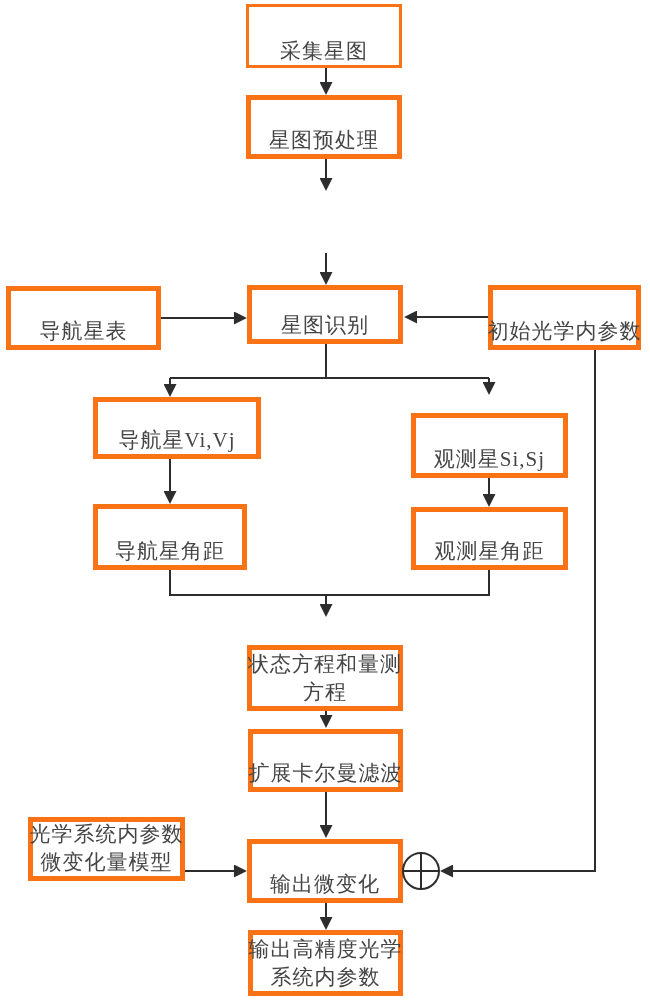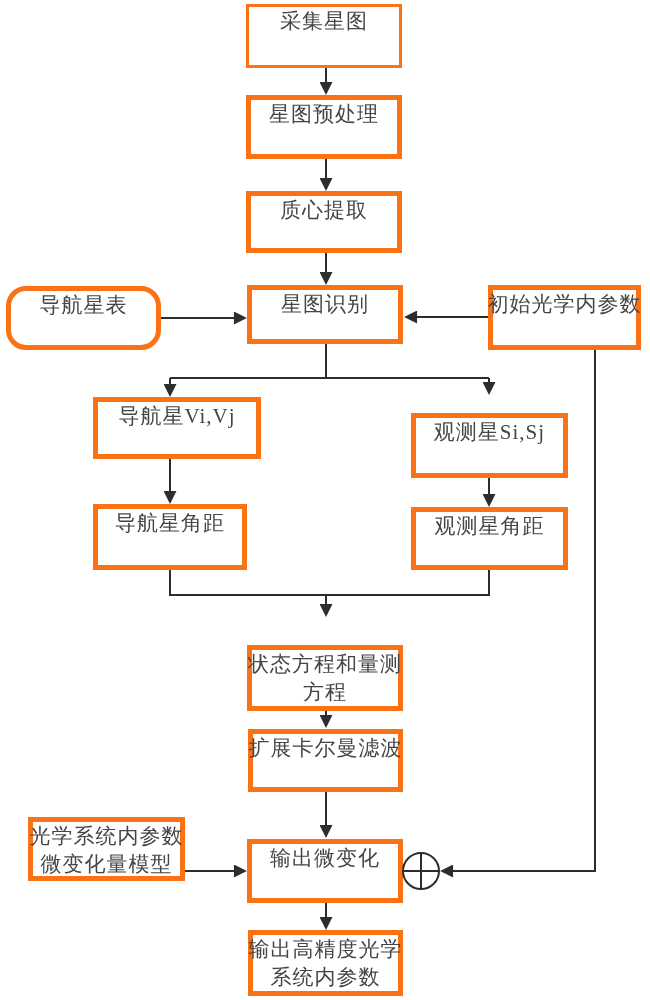--- a/index.html
+++ b/index.html
@@ -5,21 +5,21 @@
   html,body{margin:0;padding:0;background:#ffffff;}
   .canvas{
     position:relative;width:650px;height:1000px;background:#ffffff;
     font-family:"Liberation Serif","DejaVu Serif",serif;
     color:#454545;overflow:hidden;
   }
   .layer{position:absolute;left:0;top:0;}
   .node{
     position:absolute;box-sizing:border-box;
     border:5px solid #f97316;background:#ffffff;
-    display:flex;flex-direction:column;align-items:center;justify-content:flex-start;
+    display:flex;flex-direction:column;align-items:center;justify-content:flex-end;
     text-align:center;font-size:21px;line-height:28px;letter-spacing:1px;
     z-index:2;
   }
   .node.thick{border-width:3px;}
   .node span{display:block;white-space:nowrap;}
   svg{display:block;}
   #connector-layer{z-index:1;}
   #overlay-layer{z-index:3;}
 </style>
 </head>
@@ -55,29 +55,26 @@
   </svg>
 
   <div class="node thick" style="left:246px;top:4px;width:156px;height:64px;">
     <span>采集星图</span>
   </div>
 
   <div class="node" style="left:246px;top:95px;width:156px;height:64px;">
     <span>星图预处理</span>
   </div>
 
-  <div class="node" style="left:246px;top:191px;width:156px;height:62px;">
-    <span>质心提取</span>
-  </div>
 
   <div class="node" style="left:247px;top:285px;width:156px;height:59px;">
     <span>星图识别</span>
   </div>
 
-  <div class="node" style="left:6px;top:286px;width:155px;height:64px;border-radius:20px;">
+  <div class="node" style="left:6px;top:286px;width:155px;height:64px;">
     <span>导航星表</span>
   </div>
 
   <div class="node" style="left:488px;top:285px;width:153px;height:65px;">
     <span>初始光学内参数</span>
   </div>
 
   <div class="node" style="left:93px;top:397px;width:168px;height:62px;">
     <span>导航星Vi,Vj</span>
   </div>

